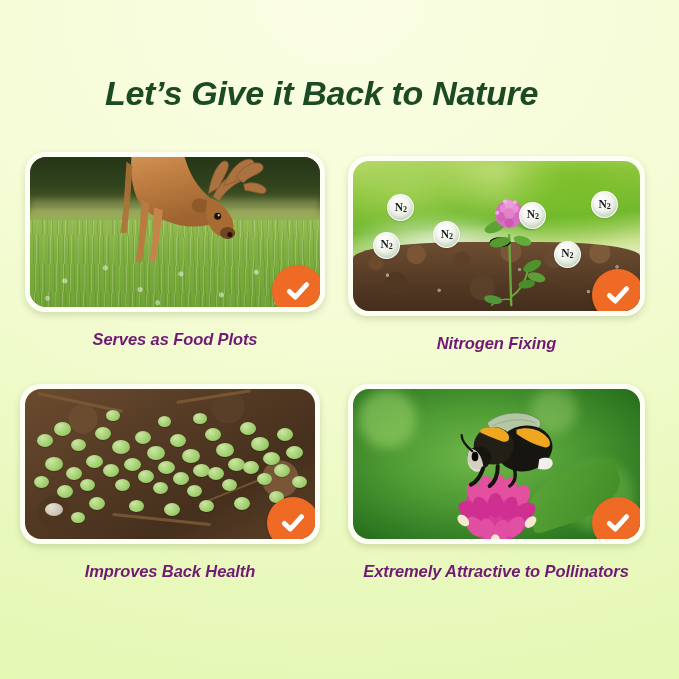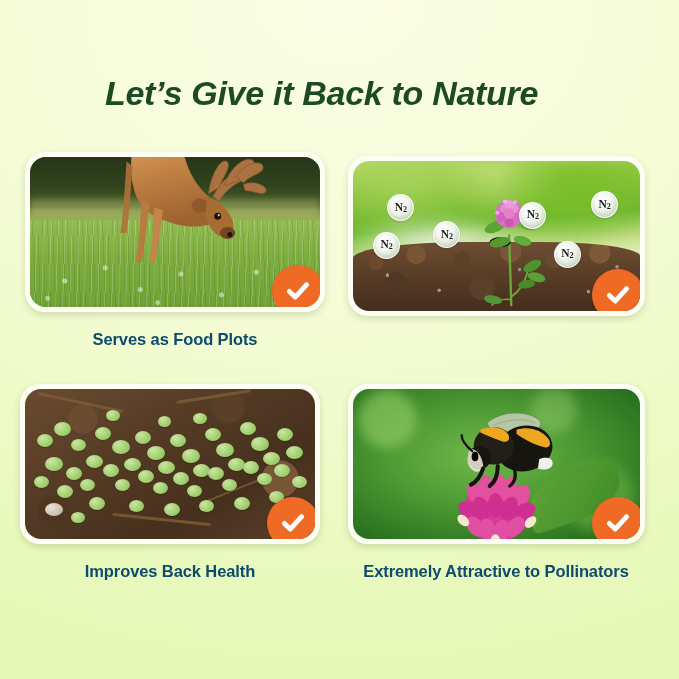--- a/index.html
+++ b/index.html
@@ -92,22 +92,23 @@
   }
   .badge svg { display: block; }
 
   
   .caption {
     width: 300px;
     text-align: center;
     margin-top: 18px;
     font-size: 16.5px;
     font-weight: 700;
-    color: #0c4a6e;
+    color: #701a75;
     letter-spacing: -0.1px;
+    font-style: italic;
   }
   .card.c3 .caption { width: 320px; margin-left: -12px; font-size: 16.5px; }
   .card.c1 .caption { width: 297px; }
 
   
   .img-deer {
     width: 100%; height: 100%;
     background:
       linear-gradient(180deg,#2e3f20 0%, #32451f 22%, #4a5c2a 30%, #7e9440 38%, #a8c266 46%, #86ad4a 58%, #79a640 75%, #6b9c38 100%);
     position: relative;
@@ -362,20 +363,21 @@
             <div class="n2" style="left:83%;  top:20%;">N<sub>2</sub></div>
             <div class="n2" style="left:70%;  top:53%;">N<sub>2</sub></div>
           </div>
           <div class="badge">
             <svg width="28" height="28" viewBox="0 0 24 24">
               <path d="M4.6 12.4 L9.6 17.2 L19.4 6.6" fill="none" stroke="#ffffff" stroke-width="4.2" stroke-linecap="round" stroke-linejoin="round"></path>
             </svg>
           </div>
         </div>
       </div>
+      <div class="caption">Nitrogen Fixing</div>
     </div>
 
     <div class="card c2">
       <div class="thumb-wrap">
         <div class="thumb">
           <div class="img-seedlings">
             <div class="sprout-mass">
               <div class="stick" style="left:4%;  top:8%;  width:30%; height:3px; transform:rotate(12deg);"></div>
               <div class="stick" style="left:52%; top:4%;  width:26%; height:3px; transform:rotate(-9deg);"></div>
               <div class="stick" style="left:30%; top:86%; width:34%; height:3px; transform:rotate(6deg);"></div>

